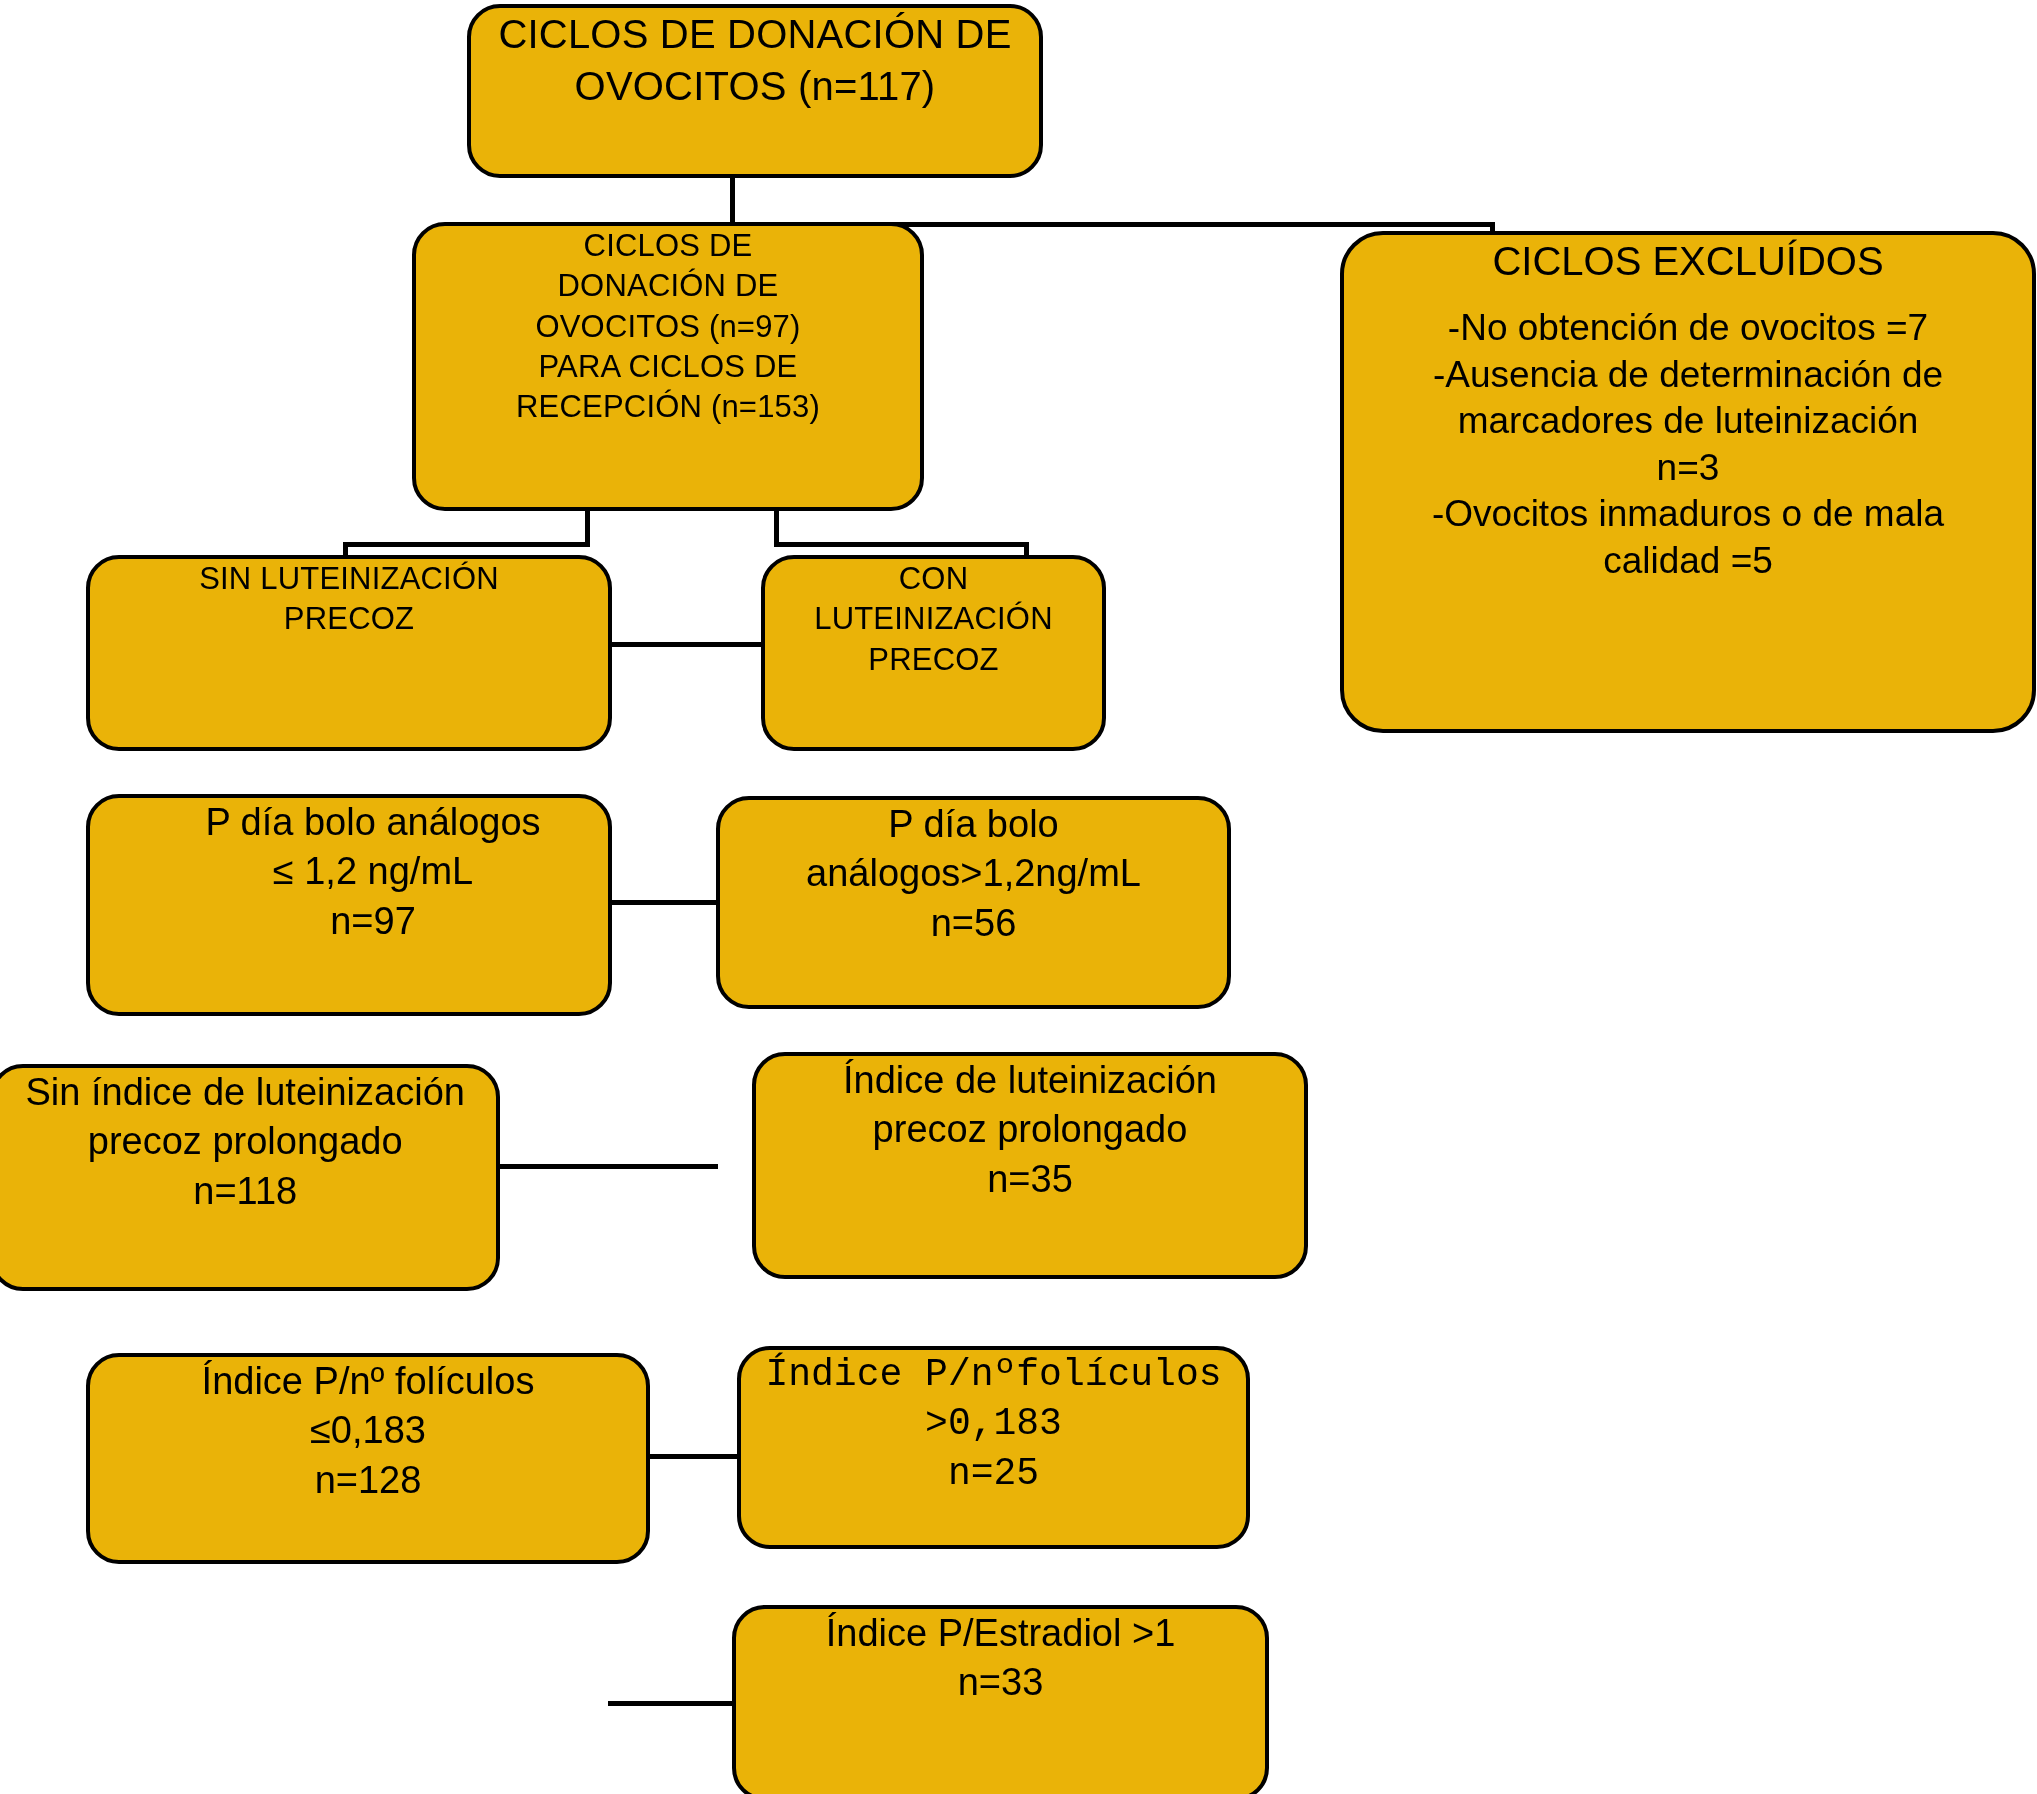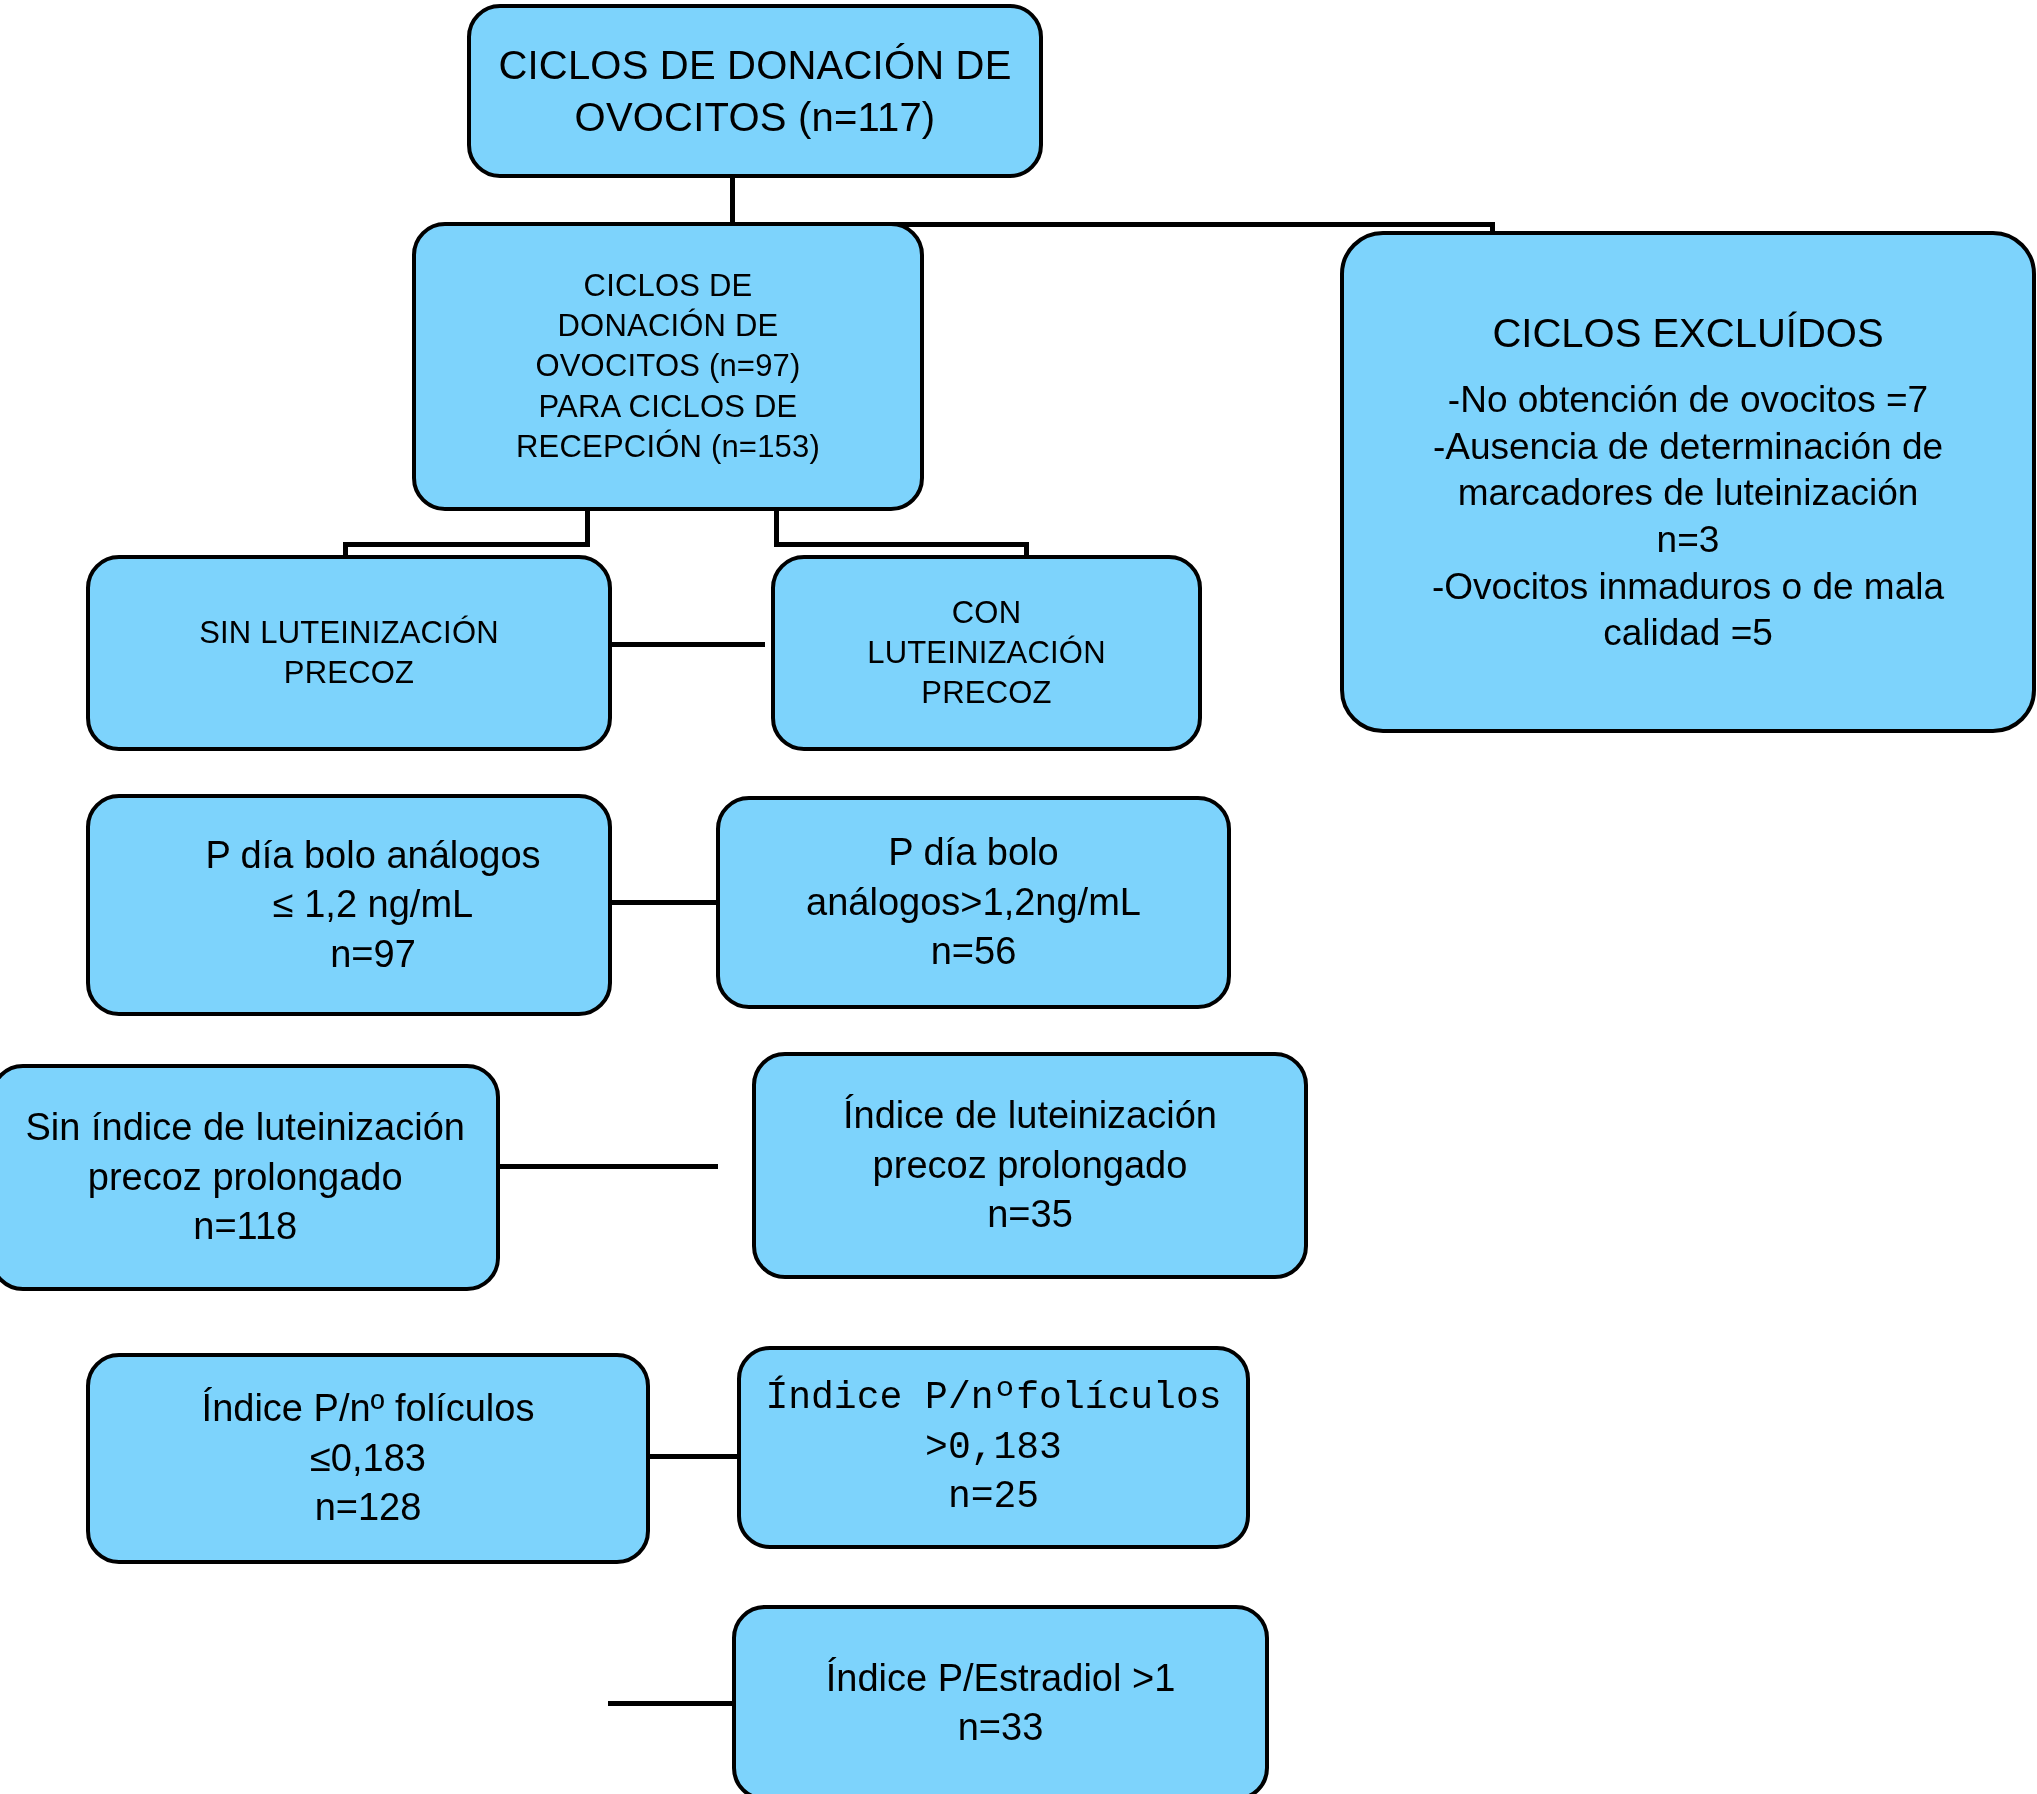--- a/index.html
+++ b/index.html
@@ -13,23 +13,23 @@
     height: 1795px;
     background: #ffffff;
     font-family: "Liberation Sans", sans-serif;
     overflow: hidden;
   }
   .node {
     position: absolute;
     box-sizing: border-box;
     border: 4.9px solid #000000;
     border-radius: 33px;
-    background: #7dd3fc;
+    background: #eab308;
     display: flex;
-    align-items: center;
+    align-items: flex-start;
     justify-content: center;
     text-align: center;
     color: #000000;
     line-height: 1.30;
     z-index: 2;
   }
   .node .txt {
     padding: 0 17.6px;
     white-space: pre-line;
   }
@@ -106,21 +106,21 @@
 -Ovocitos inmaduros o de mala
 calidad =5</span>
     </span>
   </div>
 
   <div class="node f-caps-s" style="left:86px; top:555px; width:526px; height:196px;">
     <span class="txt">SIN LUTEINIZACIÓN
 PRECOZ</span>
   </div>
 
-  <div class="node f-caps-s" style="left:761px; top:555px; width:431px; height:196px;margin-left:10px;">
+  <div class="node f-caps-s" style="left:761px; top:555px; width:345px; height:196px;">
     <span class="txt">CON
 LUTEINIZACIÓN
 PRECOZ</span>
   </div>
 
   <div class="node f-body" style="left:86px; top:794px; width:526px; height:222px;padding-left:48px;">
     <span class="txt">P día bolo análogos
 ≤ 1,2 ng/mL
 n=97</span>
   </div>

